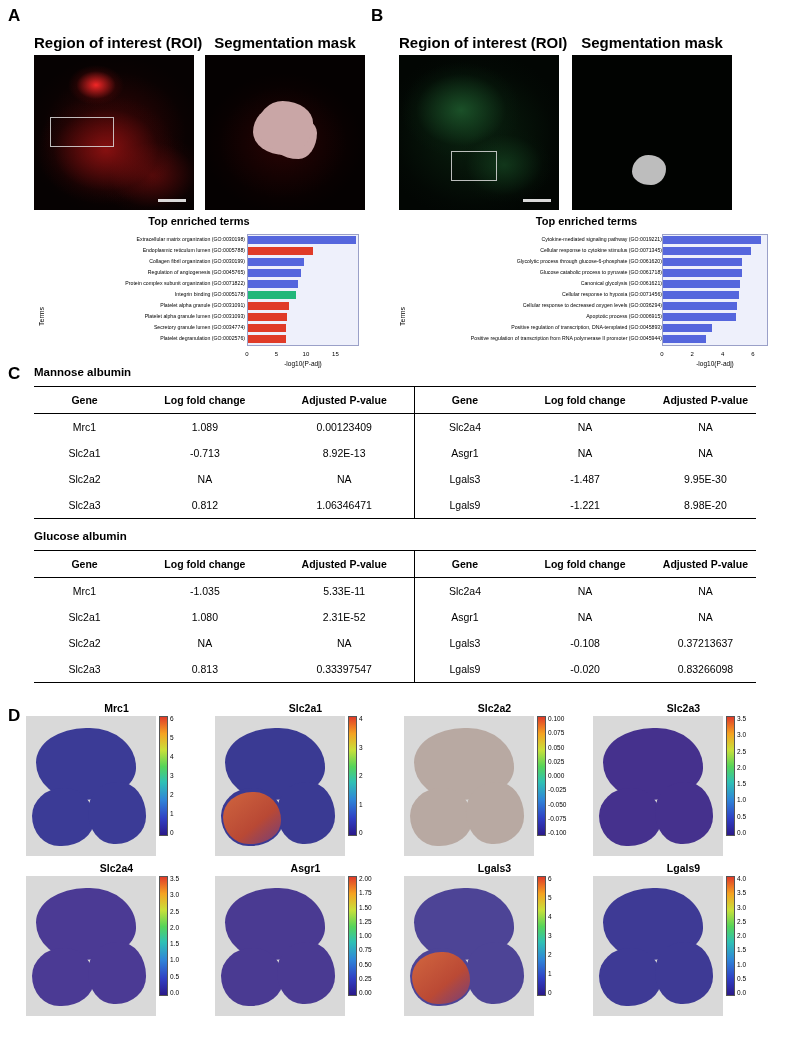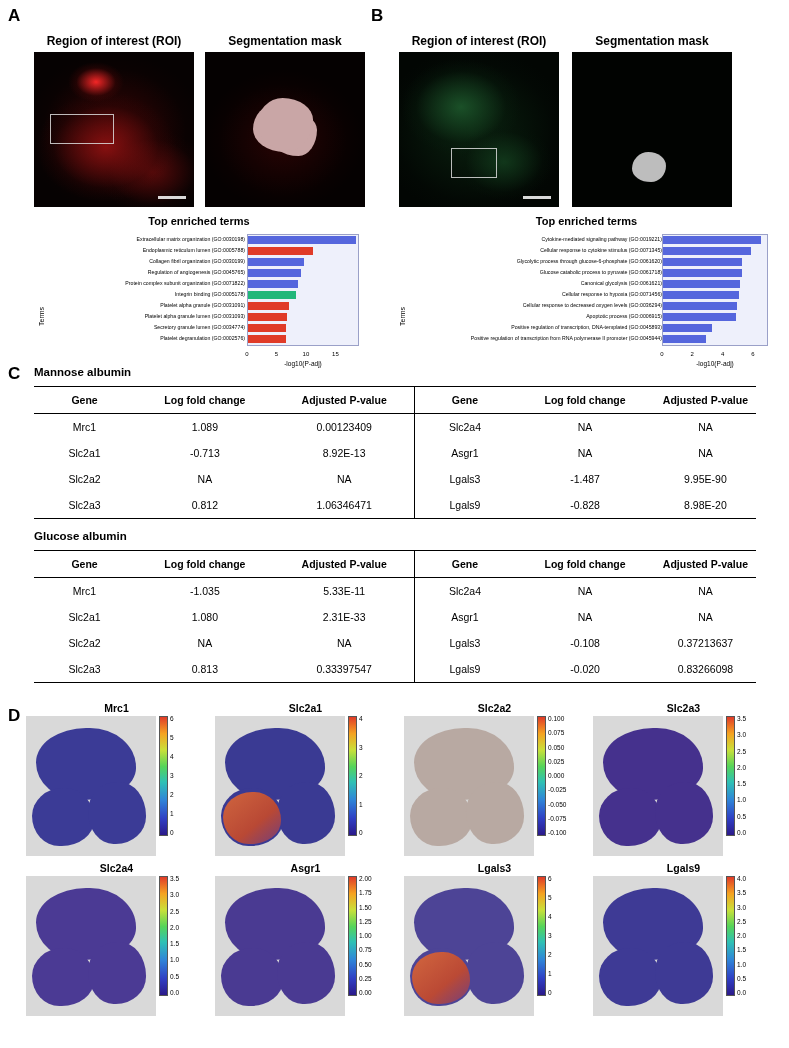--- a/index.html
+++ b/index.html
@@ -14,21 +14,21 @@
     overflow: hidden;
   }
   .panel-letter {
     font-size: 17px;
     font-weight: bold;
     position: absolute;
   }
   
   .topblock { position: absolute; top: 8px; }
   .img-title {
-    font-size: 12px;
+    font-size: 15px;
     font-weight: bold;
     text-align: center;
     margin-bottom: 4px;
   }
   .micro {
     width: 160px;
     height: 155px;
     position: relative;
     overflow: hidden;
   }
@@ -394,28 +394,28 @@
           <td class="vdiv">Asgr1</td>
           <td>NA</td>
           <td>NA</td>
         </tr>
         <tr>
           <td>Slc2a2</td>
           <td>NA</td>
           <td>NA</td>
           <td class="bold vdiv">Lgals3</td>
           <td>-1.487</td>
-          <td>9.95E-90</td>
+          <td>9.95E-30</td>
         </tr>
         <tr>
           <td>Slc2a3</td>
           <td>0.812</td>
           <td>1.06346471</td>
           <td class="vdiv">Lgals9</td>
-          <td>-0.828</td>
+          <td>-1.221</td>
           <td>8.98E-20</td>
         </tr>
       </tbody>
   </table>
 </div>
 
 <div class="sect-title" style="position:absolute; left:34px; top:530px;">Glucose albumin</div>
 <div style="position:absolute; left:34px; top:550px; width:722px;">
   <table class="gt" id="tbl-glucose">
     <thead>
@@ -433,21 +433,21 @@
           <td class="bold">Mrc1</td>
           <td>-1.035</td>
           <td>5.33E-11</td>
           <td class="vdiv">Slc2a4</td>
           <td>NA</td>
           <td>NA</td>
         </tr>
         <tr>
           <td class="bold">Slc2a1</td>
           <td>1.080</td>
-          <td>2.31E-33</td>
+          <td>2.31E-52</td>
           <td class="vdiv">Asgr1</td>
           <td>NA</td>
           <td>NA</td>
         </tr>
         <tr>
           <td>Slc2a2</td>
           <td>NA</td>
           <td>NA</td>
           <td class="vdiv">Lgals3</td>
           <td>-0.108</td>

